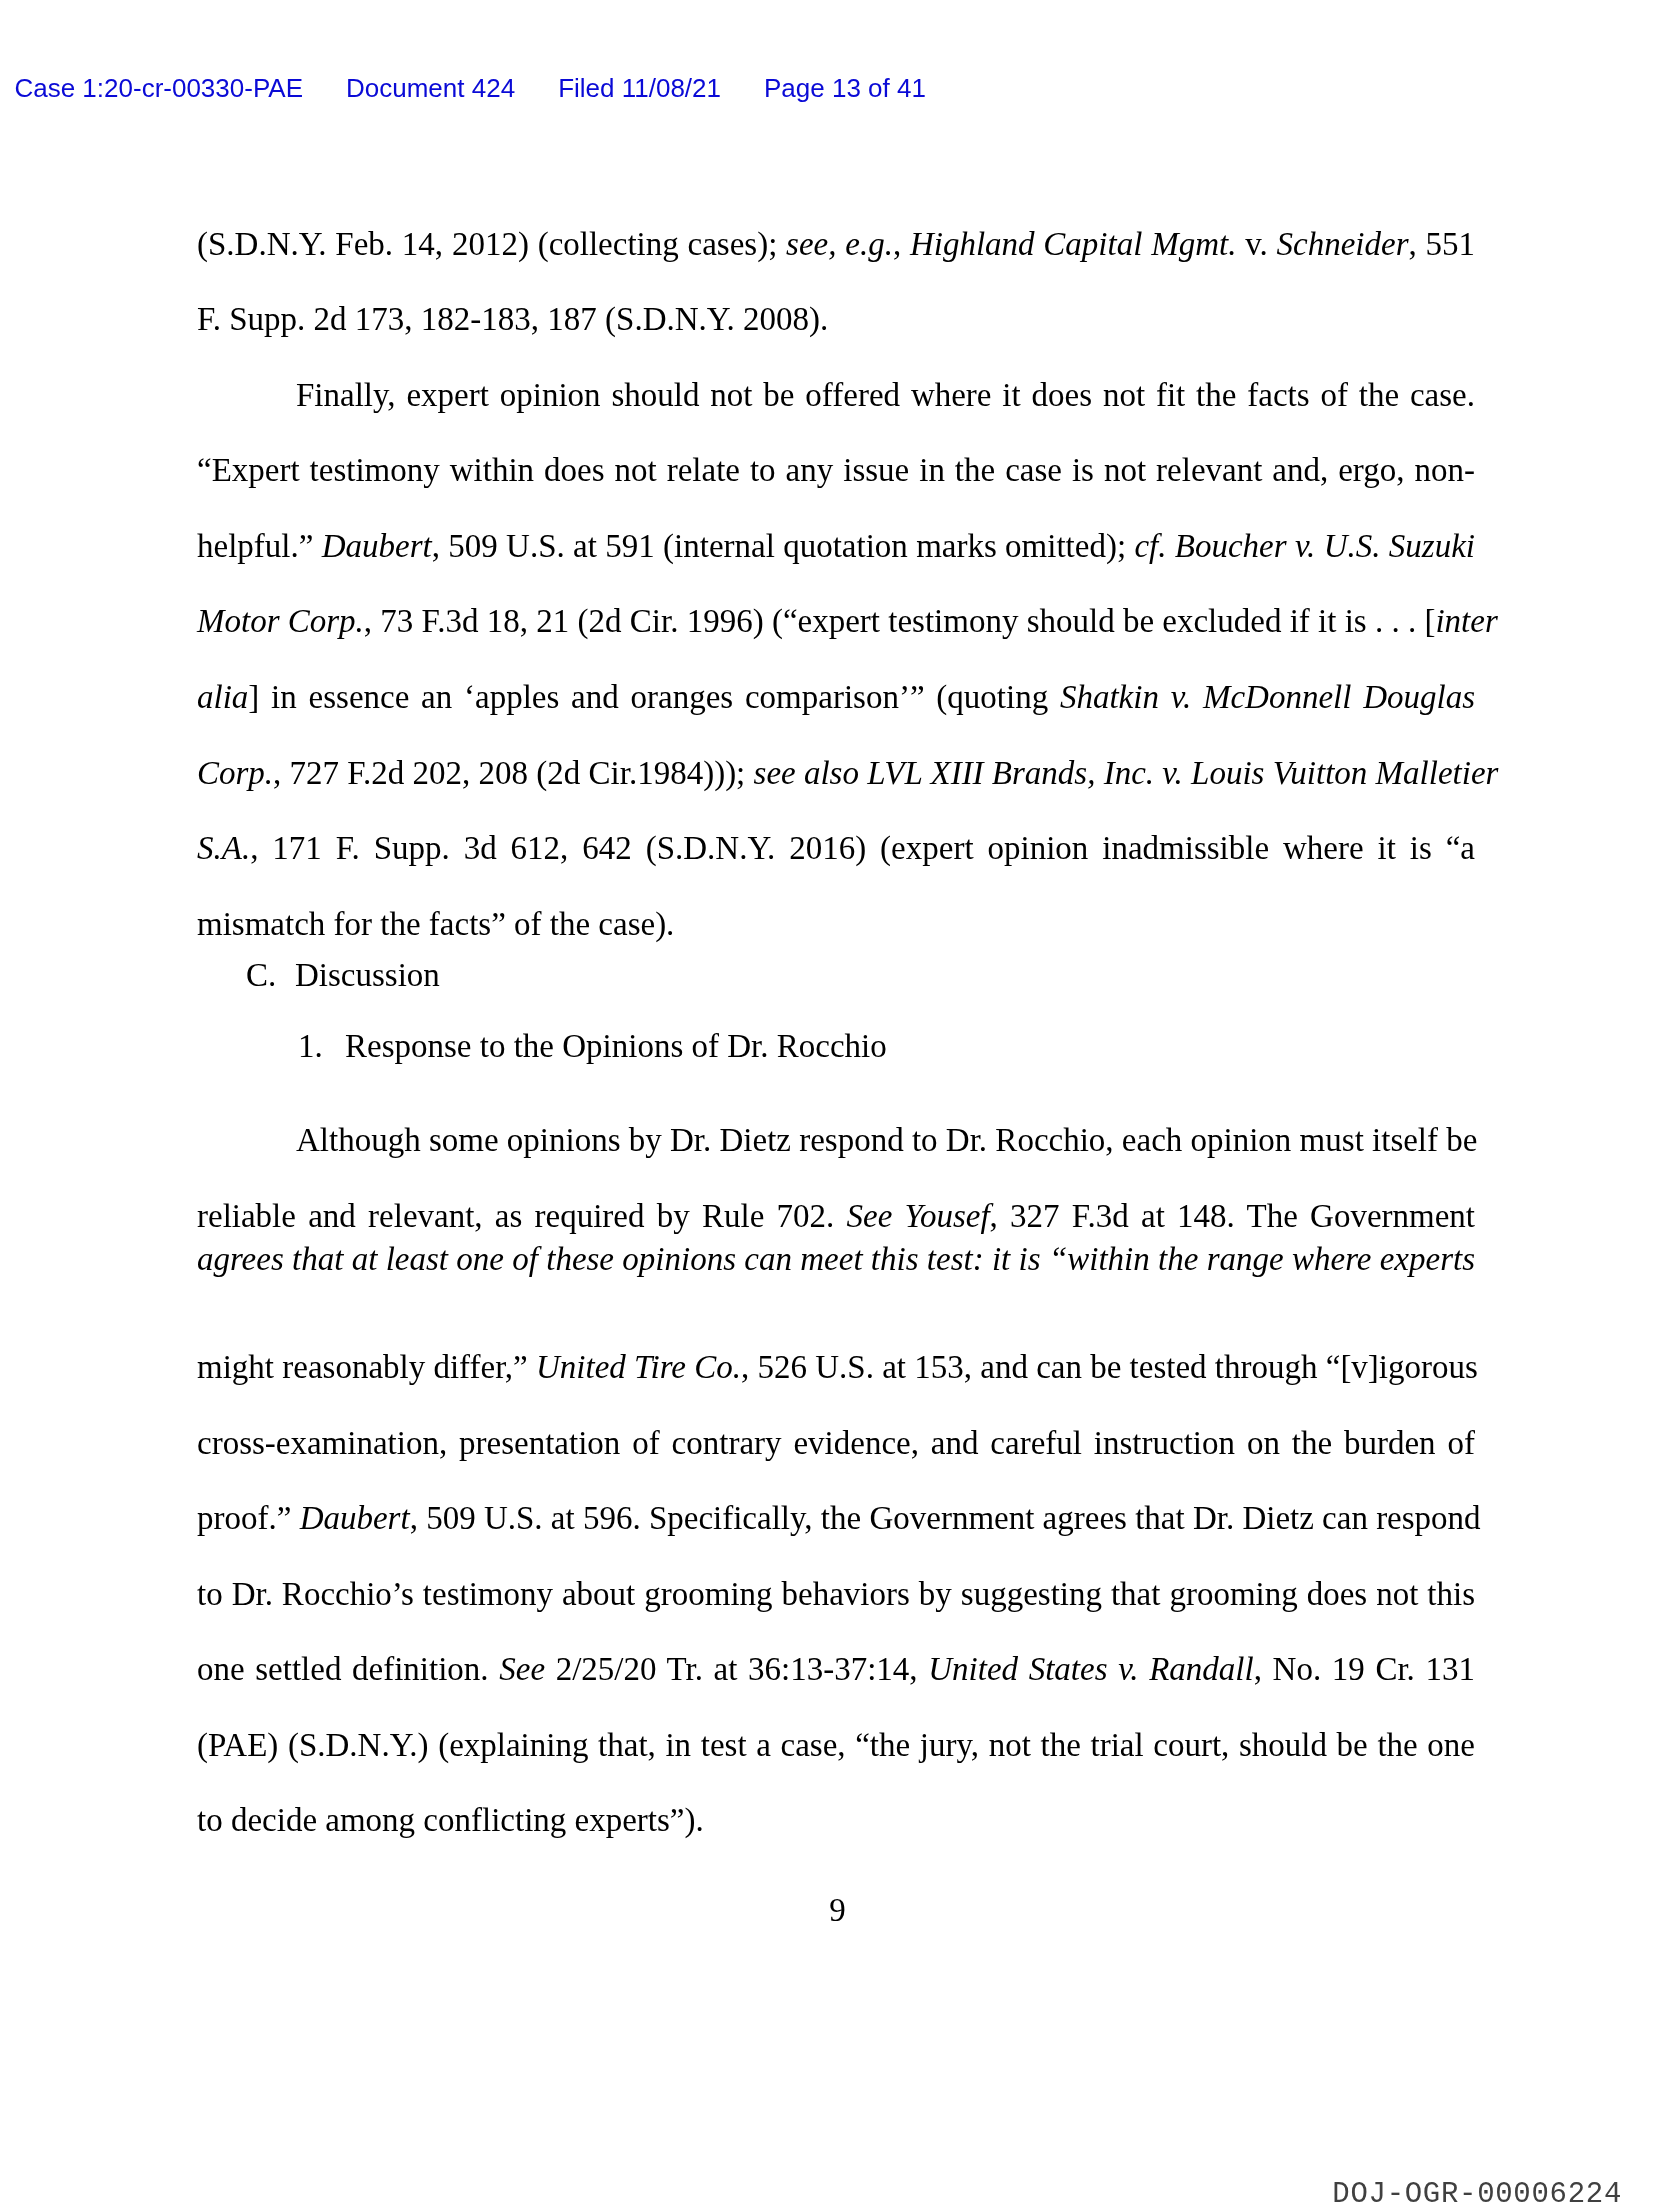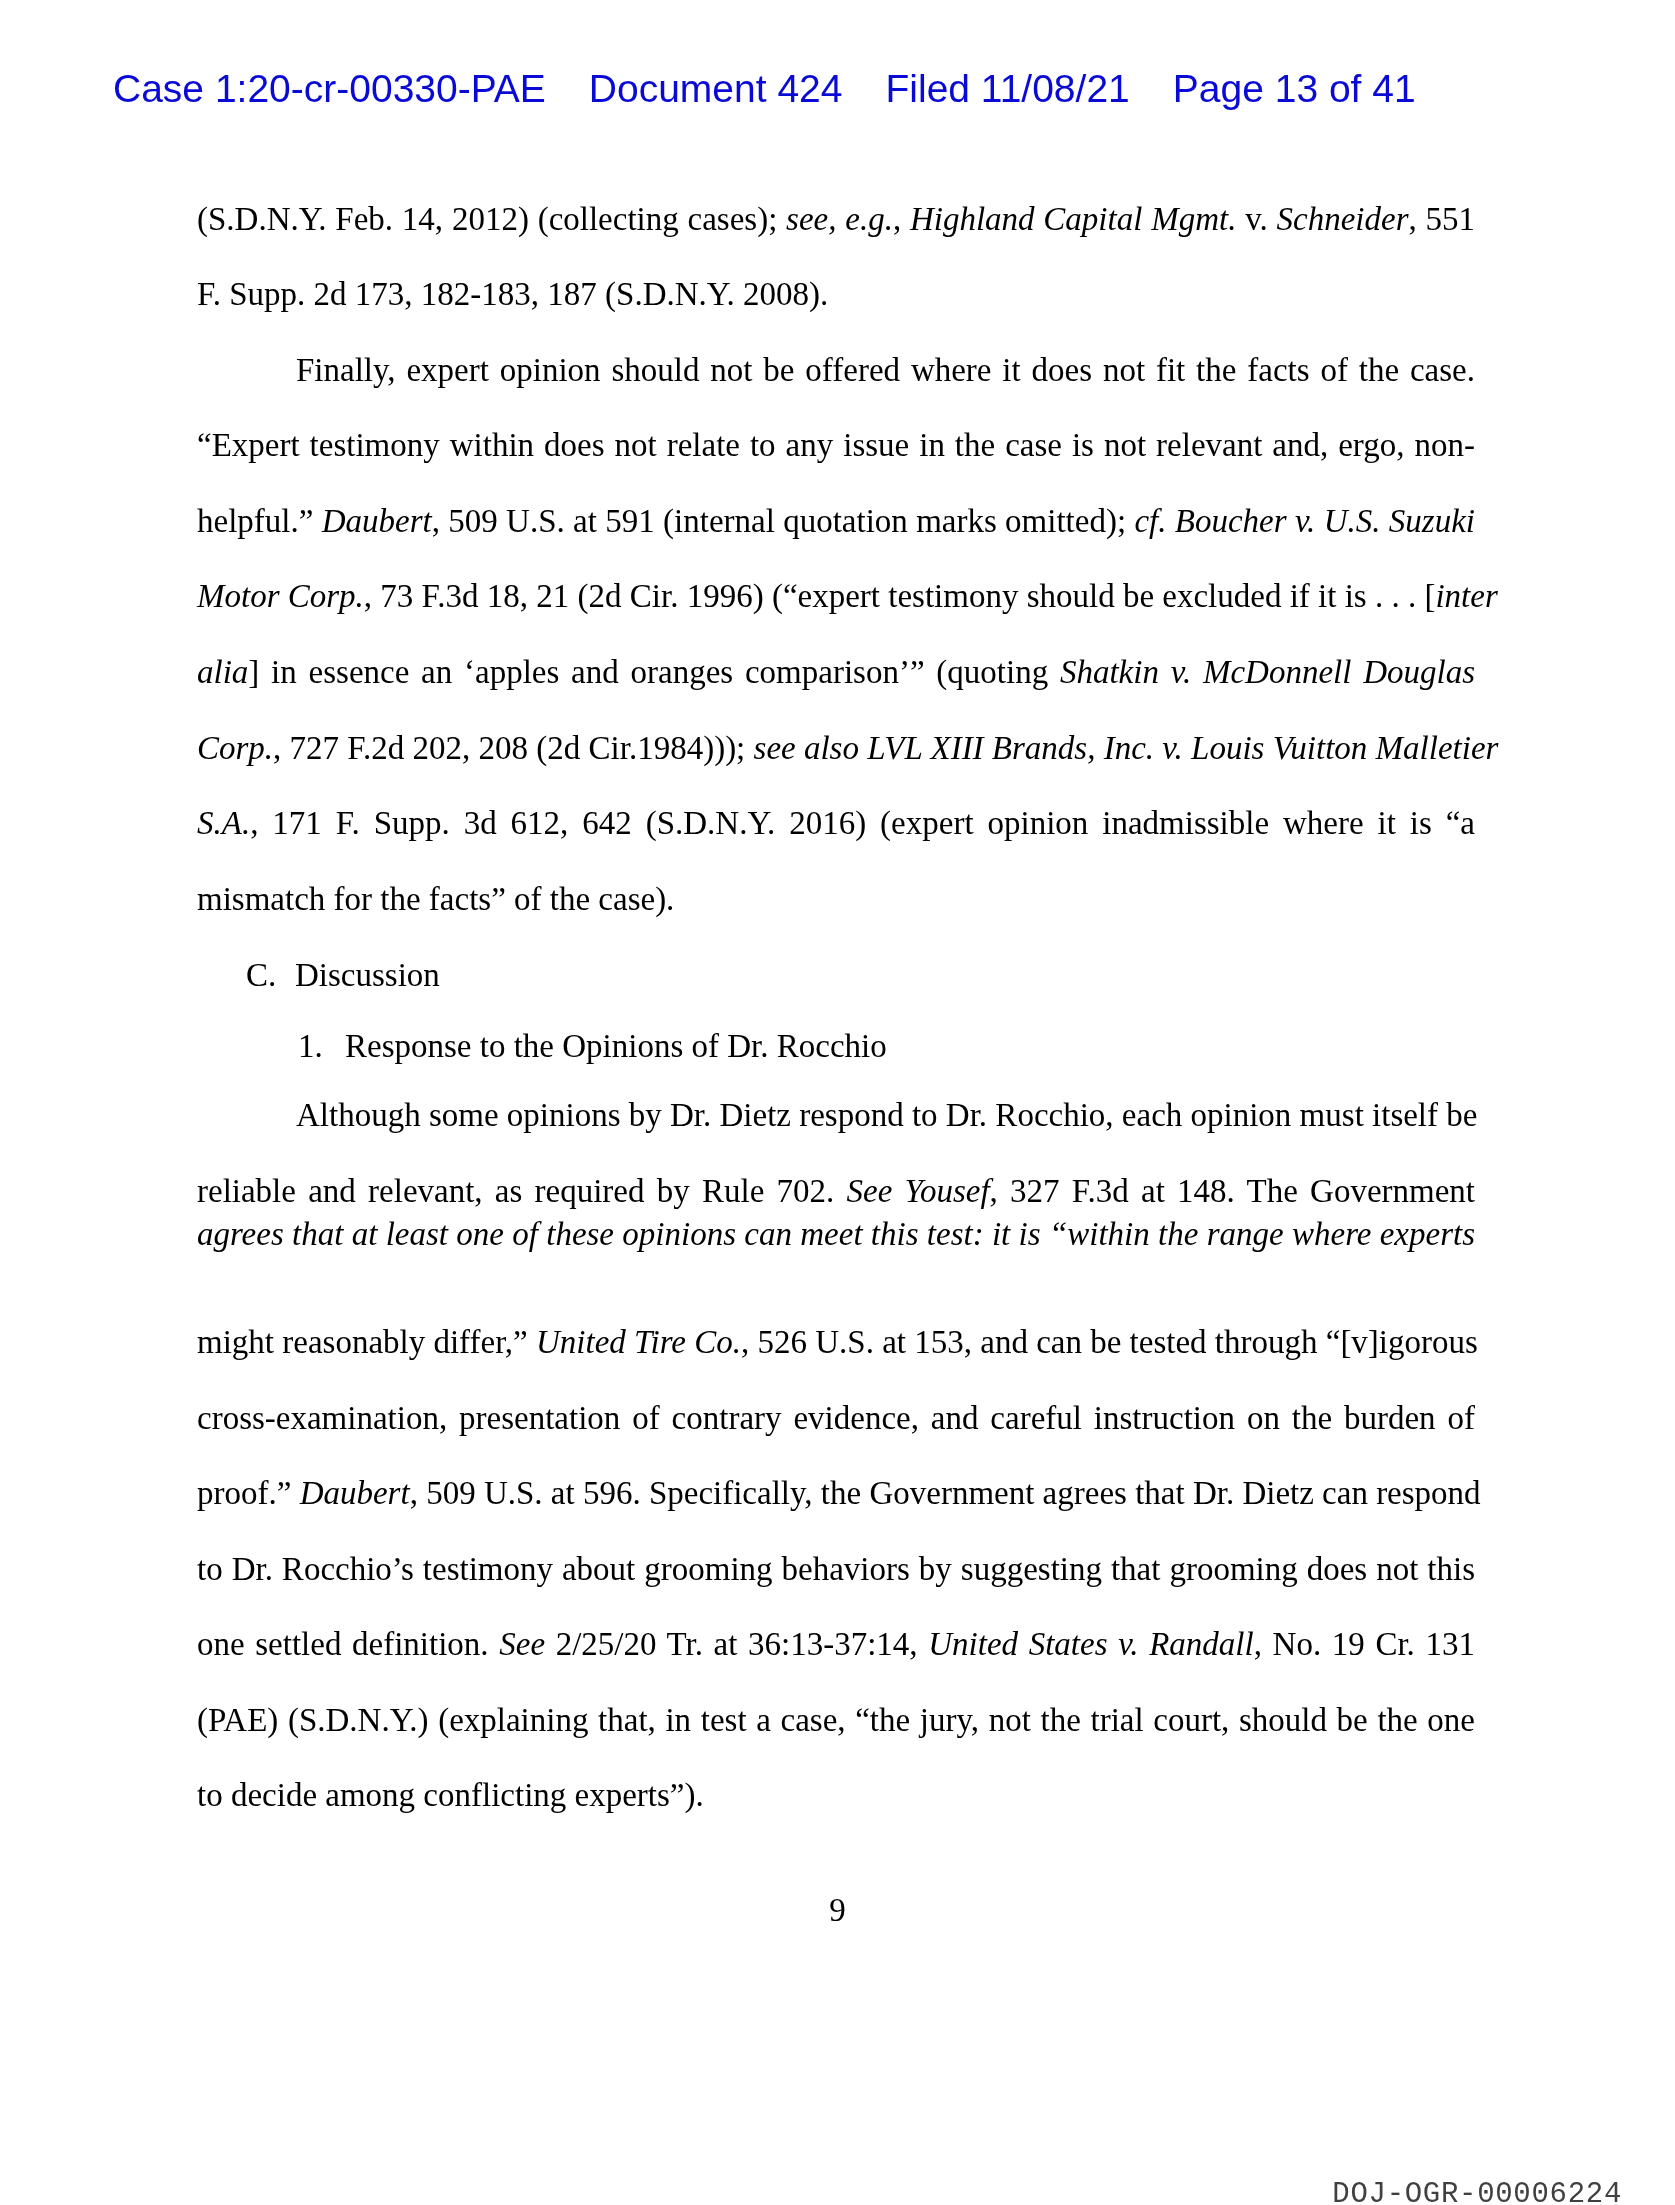--- a/index.html
+++ b/index.html
@@ -13,40 +13,41 @@
     position: relative;
     overflow: hidden;
     font-family: "Liberation Serif", "DejaVu Serif", serif;
     color: #000000;
   }
   .header {
     position: absolute;
     top: 30px;
     left: 0;
     width: 1507px;
-    text-align: center;
+    text-align: left;
     font-family: "Liberation Sans", "DejaVu Sans", sans-serif;
-    font-size: 39px;
+    font-size: 26px;
     line-height: 39px;
     color: #0a0ad6;
     white-space: pre;
   }
   .header span { display: inline-block; }
   .header .gap { width: 43px; }
 
   .line {
     position: absolute;
     left: 197px;
     width: 1278px;
     font-size: 33px;
     line-height: 39px;
     height: 39px;
     white-space: nowrap;
     text-align: justify;
     text-align-last: justify;
+    margin-top: 25px;
   }
   .line.last {
     text-align: left;
     text-align-last: left;
   }
   .line.indent {
     left: 296px;
     width: 1179px;
   }
   .i { font-style: italic; }

